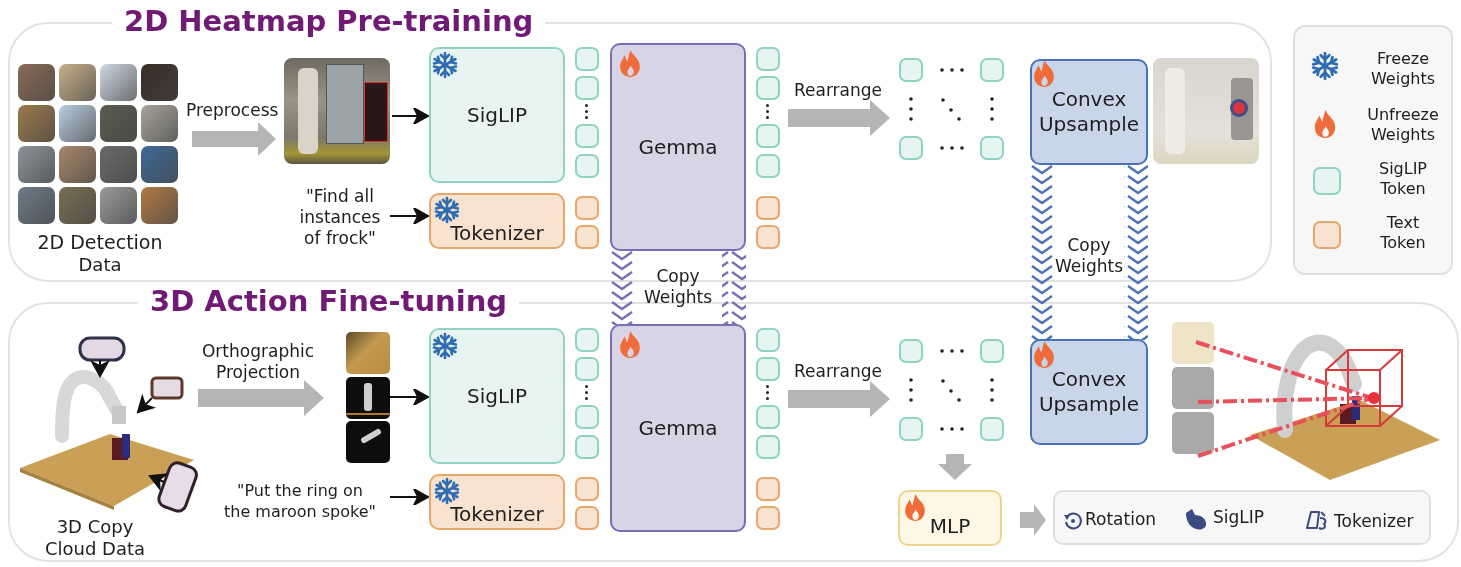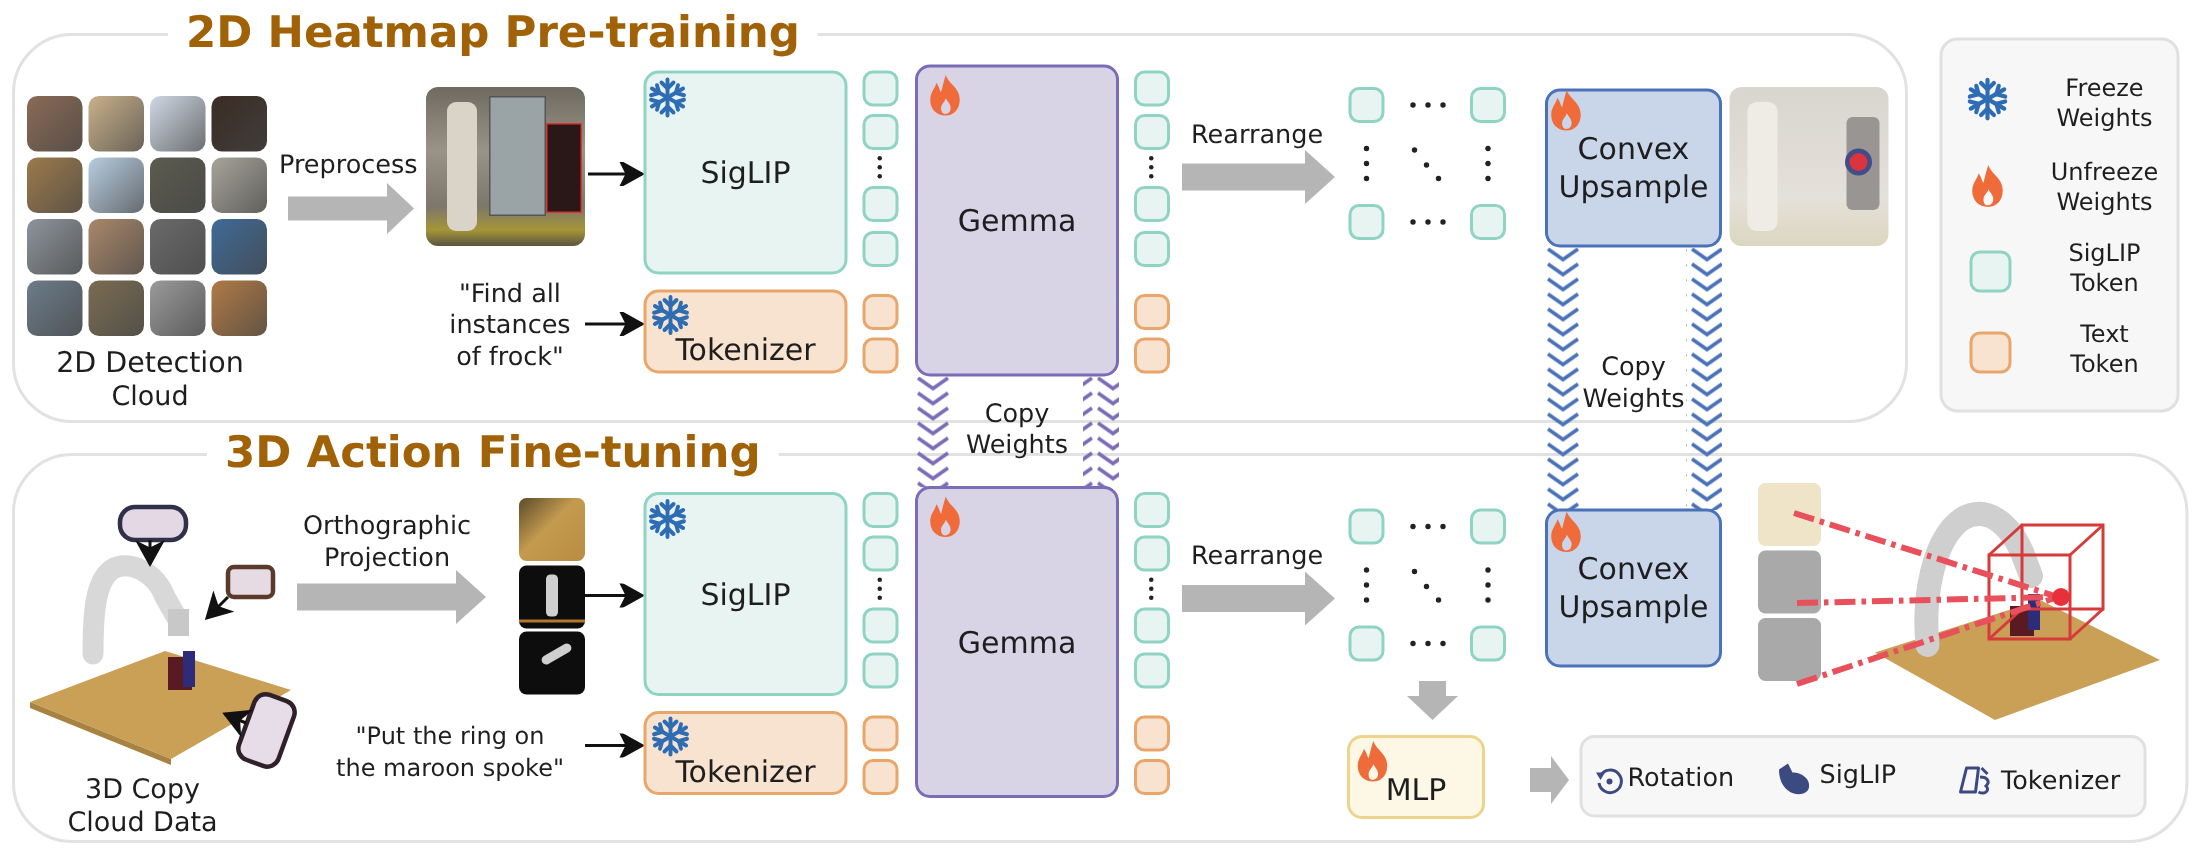--- a/index.html
+++ b/index.html
@@ -1,20 +1,20 @@
 <!DOCTYPE html>
 <html><head>
 <meta charset="utf-8">
 <style>
   html, body { margin:0; padding:0; background:#ffffff; }
   body { width:1461px; height:567px; position:relative; overflow:hidden;
          font-family:"DejaVu Sans", "Liberation Sans", sans-serif; color:#1e1e1e; }
   .abs { position:absolute; }
   .panel { position:absolute; border:2px solid #e2e2e2; border-radius:40px; background:#fff; }
-  .section-title { position:absolute; font-weight:bold; font-size:29px; color:#a16207;
+  .section-title { position:absolute; font-weight:bold; font-size:29px; color:#701a75;
                    background:#fff; padding:0 12px; line-height:34px; white-space:nowrap; }
   .label { position:absolute; font-size:17px; line-height:21px; text-align:center; color:#1e1e1e; white-space:nowrap; }
   .box { position:absolute; border-radius:10px; box-sizing:border-box;
          display:flex; align-items:center; justify-content:center; font-size:20px; color:#1e1e1e; }
   .siglip { background:#e8f4f1; border:2.5px solid #8fd3c3; }
   .tokenizer { background:#f7e3cf; border:2.5px solid #e9a66a; align-items:flex-end; padding-bottom:2px; }
   .gemma { background:#d9d3e6; border:2.5px solid #7b6cb8; }
   .convex { background:#c9d6ea; border:2.5px solid #4a72b8; text-align:center; line-height:25px; }
   .mlp { background:#fdf8e6; border:2.5px solid #ecd58a; align-items:flex-end; padding-bottom:6px; }
   .tok { position:absolute; width:24px; height:24px; border-radius:7px; box-sizing:border-box; }
@@ -101,21 +101,21 @@
     <div style="position: absolute; width: 37px; height: 37px; border-radius: 7px; left: 41px; top: 82px; background: linear-gradient(135deg, rgb(169, 135, 106), rgb(68, 68, 68) 140%);"></div>
     <div style="position: absolute; width: 37px; height: 37px; border-radius: 7px; left: 82px; top: 82px; background: linear-gradient(135deg, rgb(106, 106, 106), rgb(68, 68, 68) 140%);"></div>
     <div style="position: absolute; width: 37px; height: 37px; border-radius: 7px; left: 123px; top: 82px; background: linear-gradient(135deg, rgb(63, 106, 150), rgb(68, 68, 68) 140%);"></div>
     <div style="position: absolute; width: 37px; height: 37px; border-radius: 7px; left: 0px; top: 123px; background: linear-gradient(135deg, rgb(108, 124, 138), rgb(68, 68, 68) 140%);"></div>
     <div style="position: absolute; width: 37px; height: 37px; border-radius: 7px; left: 41px; top: 123px; background: linear-gradient(135deg, rgb(122, 108, 82), rgb(68, 68, 68) 140%);"></div>
     <div style="position: absolute; width: 37px; height: 37px; border-radius: 7px; left: 82px; top: 123px; background: linear-gradient(135deg, rgb(154, 154, 154), rgb(68, 68, 68) 140%);"></div>
     <div style="position: absolute; width: 37px; height: 37px; border-radius: 7px; left: 123px; top: 123px; background: linear-gradient(135deg, rgb(176, 122, 69), rgb(68, 68, 68) 140%);"></div>
 </div>
 <div class="label" style="left:18px; top:232px; width:164px;">
   <span style="font-size:19px;">2D Detection</span><br>
-  <span style="font-size:18px;">Cloud</span>
+  <span style="font-size:18px;">Data</span>
 </div>
 
 <div class="label" style="left:186px; top:100px;">Preprocess</div>
 <svg class="abs" style="left:192px; top:122px;" width="86" height="34">
   <polygon points="0,9 66,9 66,0 84,17 66,34 66,25 0,25" fill="#b5b5b5"></polygon>
 </svg>
 
 <div class="photo" style="left:284px; top:58px; width:106px; height:106px; background:linear-gradient(180deg,#6f6a60 0%,#9a9387 40%,#7d776b 75%,#a59536 90%,#5a5442 100%);">
   <div style="position:absolute; left:14px; top:10px; width:20px; height:86px; background:#d9d4c7; border-radius:6px;"></div>
   <div style="position:absolute; left:42px; top:6px; width:36px; height:78px; background:#9aa4a6; border:1px solid #555;"></div>
@@ -357,21 +357,21 @@
     <circle cx="44" cy="42" r="1.8"></circle>
       <circle cx="52" cy="52" r="1.8"></circle>
       <circle cx="60" cy="61" r="1.8"></circle>
   </g>
 </svg>
 
 <svg class="abs" style="left:938px; top:454px;" width="34" height="26">
   <polygon points="8,0 26,0 26,10 34,10 17,26 0,10 8,10" fill="#b5b5b5"></polygon>
 </svg>
 
-<div class="box mlp" style="left:898px; top:490px; width:92px; height:56px;">
+<div class="box mlp" style="left:898px; top:490px; width:104px; height:56px;">
   <span>MLP</span>
 </div>
 <svg class="icon" style="left:902px; top:493px;" width="26" height="29" viewBox="0 0 25 28">
     <use href="#flame"></use>
   </svg>
 
 <svg class="abs" style="left:1020px; top:504px;" width="26" height="32">
   <polygon points="0,8 14,8 14,0 26,16 14,32 14,24 0,24" fill="#b5b5b5"></polygon>
 </svg>
 

